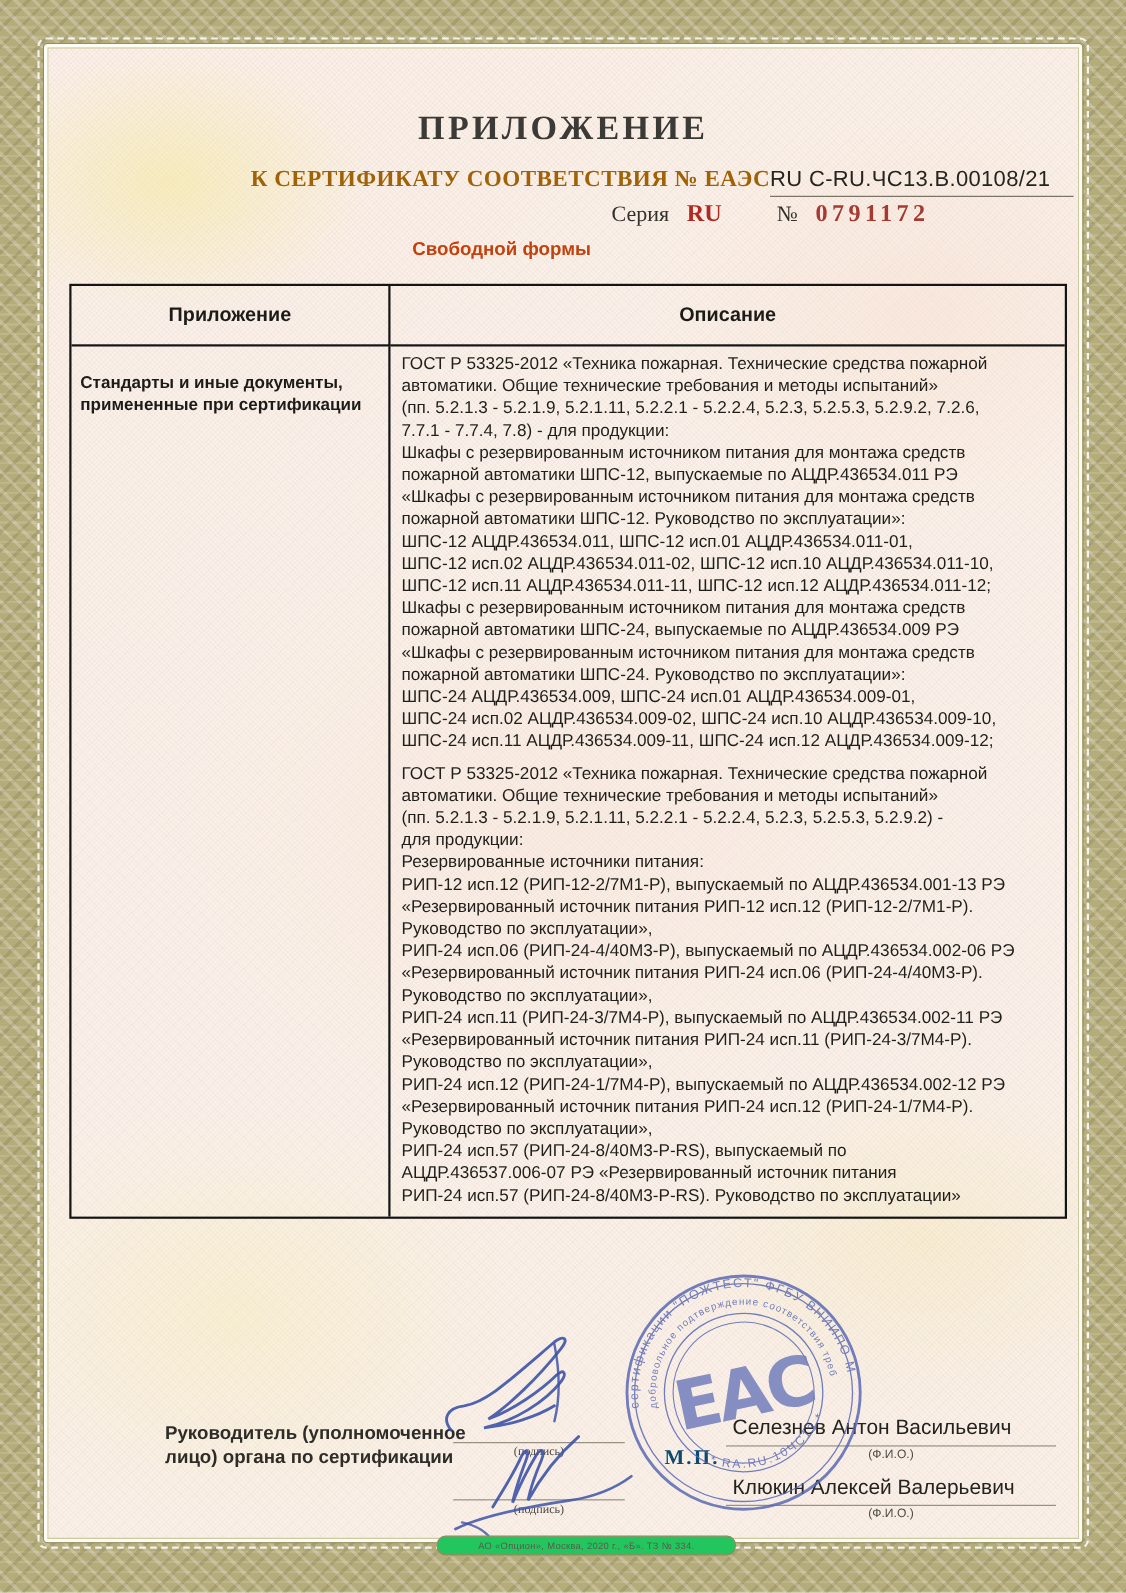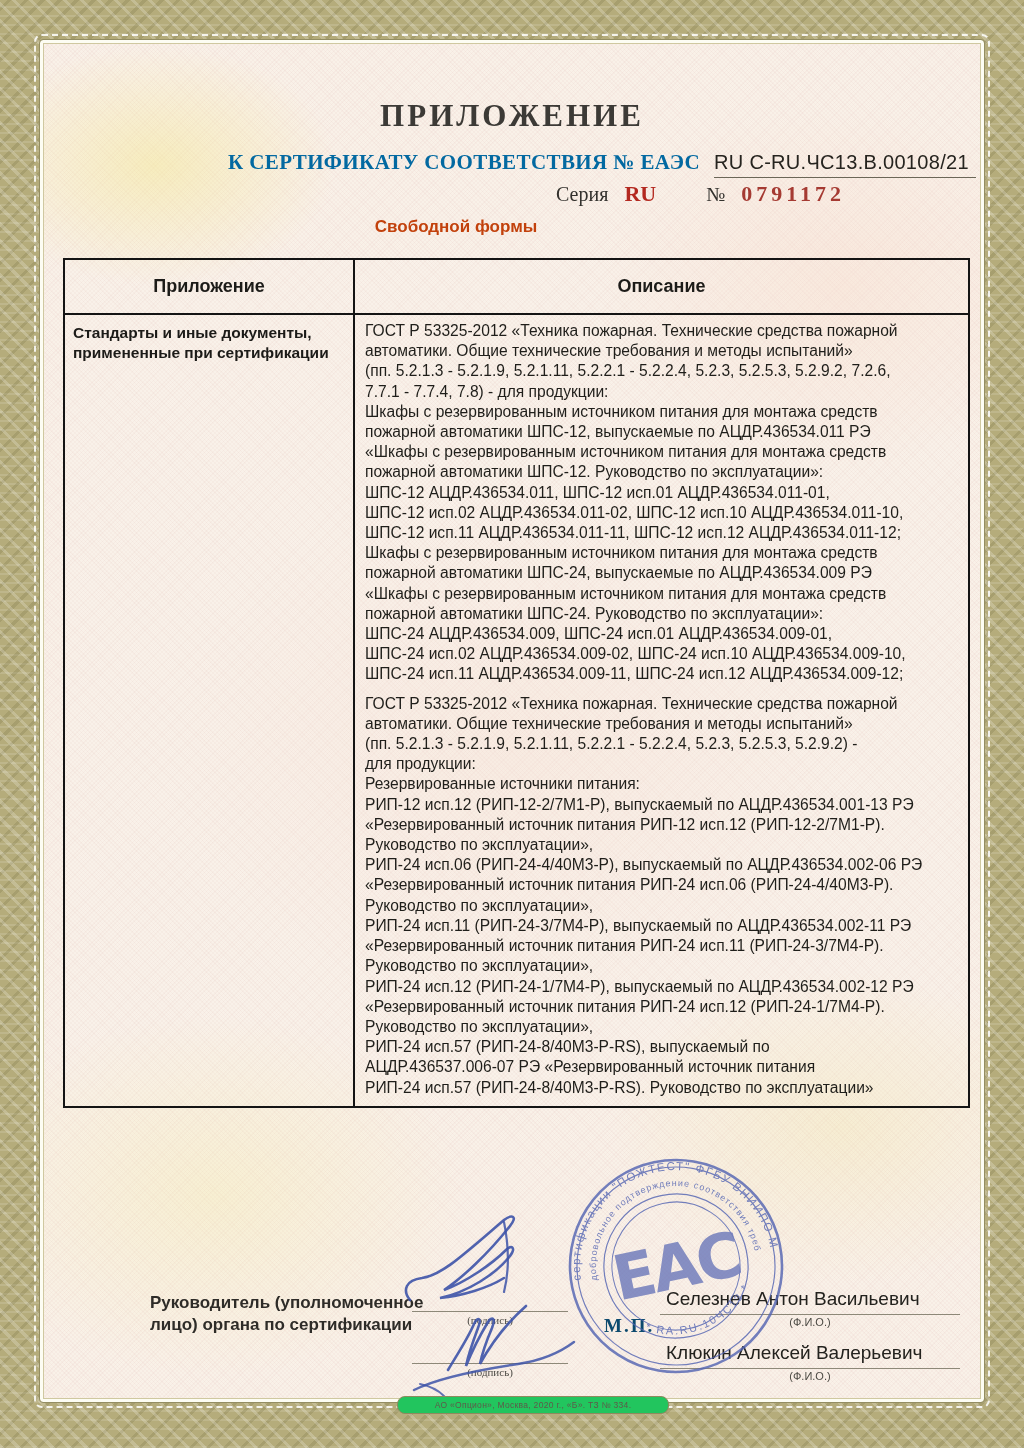--- a/index.html
+++ b/index.html
@@ -38,40 +38,40 @@
   .banner-text{color:#fbfaf0;font-weight:bold;font-size:31px;letter-spacing:1px;
     transform:scaleY(1.22);white-space:nowrap;
     text-shadow:1px 2px 1px rgba(90,86,44,.75);}
 
   
   .doc-title{position:absolute;top:98px;left:0;width:1024px;text-align:center;
     font-family:"Liberation Serif","DejaVu Serif",serif;font-size:31px;font-weight:600;
     letter-spacing:3px;color:#3c3a36;}
   .cert-line{position:absolute;top:150px;left:228px;right:48px;display:flex;align-items:baseline;}
   .cert-label{font-family:"Liberation Serif","DejaVu Serif",serif;font-size:21px;font-weight:600;
-    color:#0369a1;letter-spacing:.4px;white-space:nowrap;}
-  .cert-number{flex:1;margin-left:14px;font-size:20px;color:#26241f;
+    color:#a16207;letter-spacing:.4px;white-space:nowrap;}
+  .cert-number{flex:1;font-size:20px;color:#26241f;
     border-bottom:1.5px solid #6b6657;padding-bottom:3px;letter-spacing:.3px;}
   .series-line{position:absolute;top:181px;left:556px;display:flex;align-items:baseline;text-align:right;}
   .series-label{font-family:"Liberation Serif","DejaVu Serif",serif;font-size:20px;color:#33312d;}
   .series-value{margin-left:16px;font-family:"Liberation Serif","DejaVu Serif",serif;
     font-size:22px;font-weight:bold;color:#b3281f;}
   .num-sign{margin-left:50px;font-family:"Liberation Serif","DejaVu Serif",serif;font-size:20px;color:#33312d;}
   .blank-number{margin-left:16px;font-family:Liberation Serif, serif;
     font-size:22px;letter-spacing:4px;color:#a53a32;font-weight:600;}
   .form-type{position:absolute;top:217px;left:0;width:912px;text-align:center;
     font-size:17px;font-weight:bold;color:#c2410c;}
 
   
   .cert-table{position:absolute;left:63px;top:258px;width:903px;border:2px solid #141414;
     display:grid;grid-template-columns:290px 1fr;background:rgba(255,255,255,.05);}
   .th{height:53px;display:flex;align-items:center;justify-content:center;
     font-size:18px;font-weight:bold;color:#1c1b18;border-bottom:2px solid #141414;}
   .th-left{border-right:2px solid #141414;}
-  .td-left{border-right:2px solid #141414;padding:8px 8px;
+  .td-left{border-right:2px solid #141414;padding:24px 8px;
     font-size:15.5px;font-weight:bold;color:#1c1b18;line-height:20px;white-space:pre-line;}
   .td-right{padding:6px 10px 8px;font-size:15.6px;color:#1f1e1a;line-height:20.2px;}
   .td-right .para{white-space:pre-line;}
   .td-right .para + .para{margin-top:9px;}
 
   
   .sig-label{position:absolute;left:150px;width:330px;
     font-family:Liberation Sans, sans-serif;font-size:17px;font-weight:600;
     color:#2e2c28;line-height:22px;white-space:pre-line;}
   .sig-label-1{top:1292px;}

